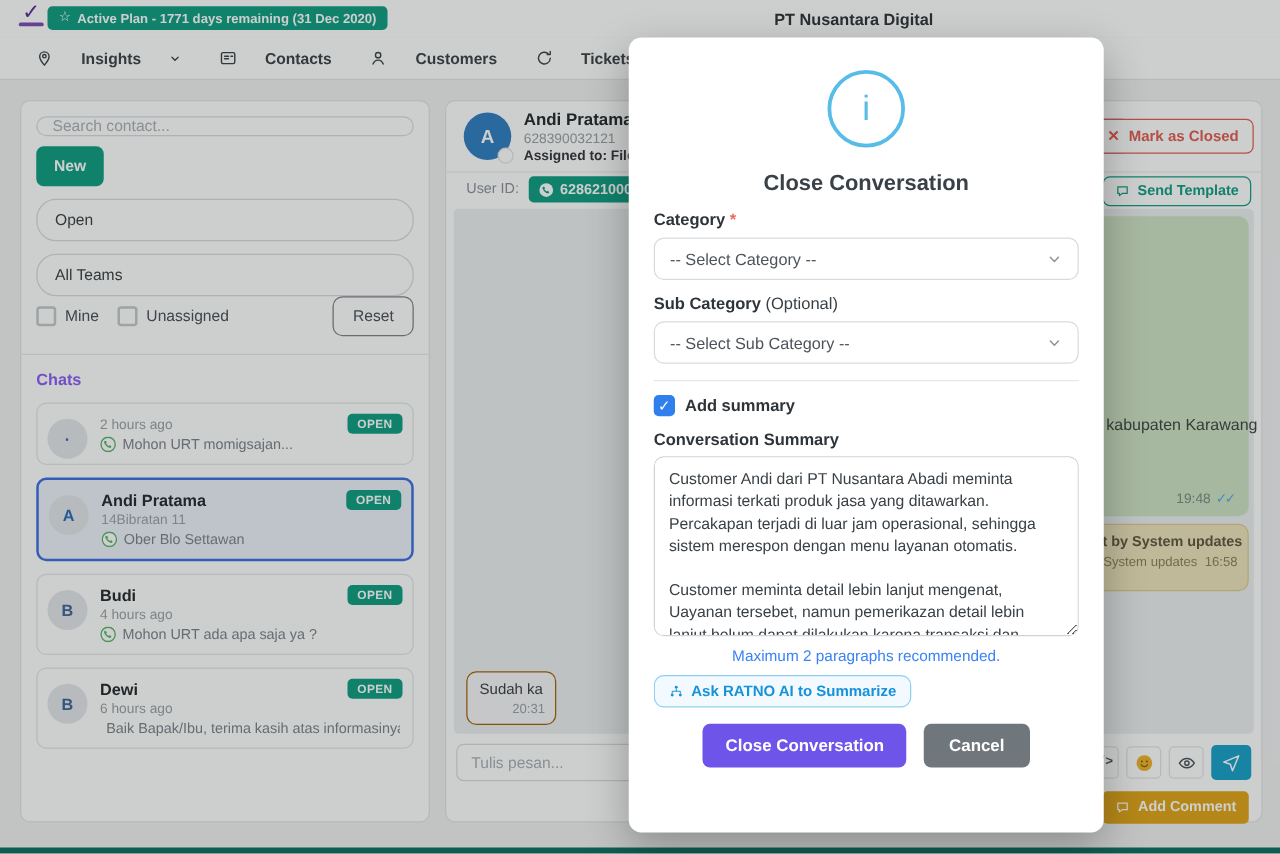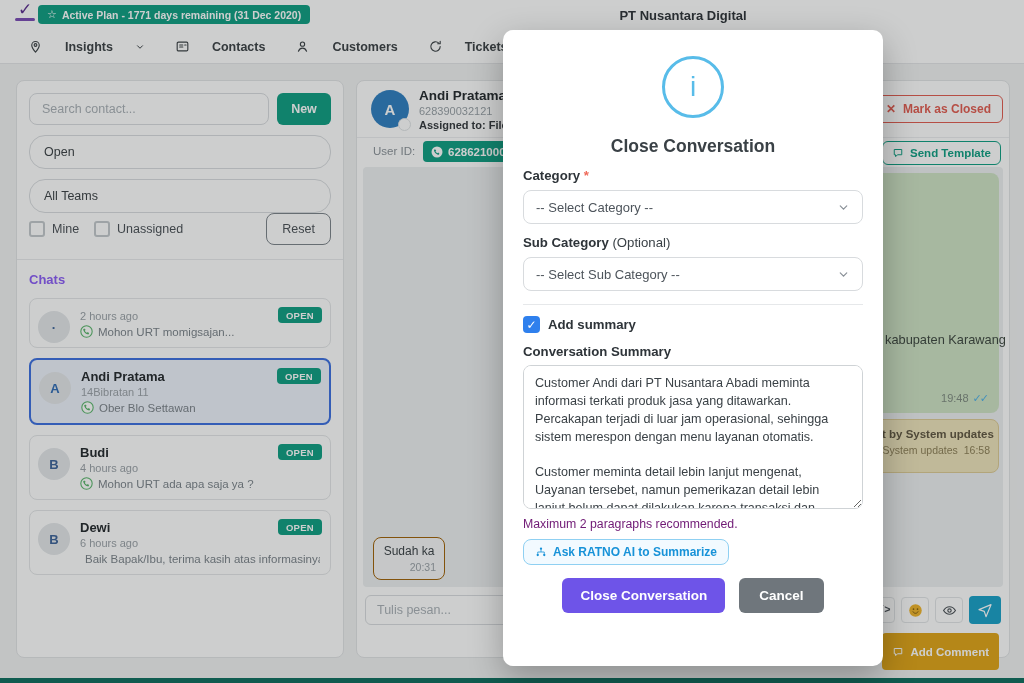--- a/index.html
+++ b/index.html
@@ -16,21 +16,21 @@
   .star{font-size:11px;line-height:1;}
   .company-title{position:absolute;left:356px;width:654px;top:8px;text-align:center;font-size:13px;font-weight:bold;color:#2e3338;}
   
   .navbar{position:absolute;top:30px;left:0;right:0;height:34px;background:#fff;border-bottom:1px solid #e4e6e8;
     display:flex;align-items:center;padding-left:28px;gap:30px;box-sizing:border-box;}
   .nav-item{display:flex;align-items:center;gap:22px;font-size:12.5px;font-weight:bold;color:#3b4145;cursor:pointer;}
   .nav-ic{width:15px;height:15px;}
   
   .sidebar{position:absolute;left:16px;top:80px;width:328px;height:578px;background:#fff;border:1px solid #e2e4e6;
     border-radius:8px;padding:12px;box-sizing:border-box;}
-  .search-row{display:flex;gap:8px;}
+  .search-row{display:flex;gap:8px;flex-direction:column;}
   .search-input{flex:1;height:32px;border:1px solid #d9dcdf;border-radius:8px;padding:0 12px;font-size:12.5px;
     font-family:inherit;color:#3b4145;box-sizing:border-box;outline:none;background:#fff;}
   .search-input::placeholder{color:#a9b0b6;}
   .new-btn{width:54px;height:32px;background:#0e9e82;color:#fff;border:none;border-radius:6px;font-weight:bold;font-size:12.5px;cursor:pointer;}
   .pill{height:32px;border:1px solid #d9dcdf;border-radius:16px;display:flex;align-items:center;
     padding:0 14px;font-size:12.5px;color:#3b4145;margin-top:10px;background:#fff;cursor:pointer;}
   .filter-row{display:flex;align-items:center;gap:7px;}
   .cb{width:16px;height:16px;border:2px solid #c3c8cc;border-radius:3px;background:#fff;box-sizing:border-box;cursor:pointer;}
   .cb-label{font-size:12.5px;color:#4a5056;margin-right:8px;}
   .reset-btn{margin-left:auto;height:32px;padding:0 15px;background:#fff;border:1.5px solid #7c838a;border-radius:8px;
@@ -64,40 +64,40 @@
     border-radius:6px;font-size:12px;font-weight:bold;display:flex;align-items:center;gap:7px;padding:0 11px;cursor:pointer;box-sizing:border-box;}
   .sub-row{position:absolute;top:56px;left:0;right:0;height:30px;border-top:1px solid #eceef0;}
   .userid-label{position:absolute;left:16px;top:64px;font-size:11.5px;color:#8a9198;}
   .userid-badge{position:absolute;left:66px;top:60px;height:21px;background:#0e9e82;border-radius:4px;color:#fff;
     font-size:11.5px;font-weight:bold;display:flex;align-items:center;gap:5px;padding:0 8px;}
   .send-template-btn{position:absolute;top:60px;right:8px;height:24px;border:1.5px solid #0e9e82;color:#0e9e82;background:#fff;
     border-radius:6px;font-size:11.5px;font-weight:bold;display:flex;align-items:center;gap:6px;padding:0 9px;cursor:pointer;box-sizing:border-box;}
   .chat-area{position:absolute;top:86px;left:6px;right:6px;height:420px;background:#edf0f1;border-radius:4px;}
   .bubble-in{position:absolute;top:6px;right:4px;width:330px;height:240px;background:#cfe3c5;border-radius:8px;}
   .bubble-in-text{position:absolute;bottom:66px;left:216px;font-size:12.8px;color:#3c463e;white-space:nowrap;}
-  .bubble-in-time{position:absolute;bottom:8px;right:12px;font-size:11px;color:#7f8b80;display:flex;gap:4px;align-items:flex-start;margin-top:22px;}
+  .bubble-in-time{position:absolute;bottom:8px;right:12px;font-size:11px;color:#7f8b80;display:flex;gap:4px;align-items:center;margin-top:22px;}
   .ticks{color:#4fb0e6;font-size:11px;letter-spacing:-2px;}
   .system-box{position:absolute;top:252px;right:4px;width:126px;height:54px;background:#efe4bc;border:1px solid #ddcb94;
     border-radius:8px;box-sizing:border-box;padding:8px 8px 0;text-align:right;}
   .system-note{font-size:11.5px;font-weight:bold;color:#5f5640;white-space:nowrap;}
   .system-meta{font-size:10.5px;color:#8d8057;margin-top:4px;white-space:nowrap;}
   .bubble-out{position:absolute;top:370px;left:10px;width:72px;background:#f6f7f8;border:1px solid #a16207;border-radius:8px;
     padding:6px 8px;box-sizing:border-box;text-align:center;}
   .bubble-out-text{font-size:12px;color:#3a4045;}
   .bubble-out-time{font-size:10.5px;color:#9aa1a7;margin-top:3px;text-align:right;}
   .composer{position:absolute;top:514px;left:8px;right:8px;height:30px;display:flex;align-items:center;gap:6px;}
   .msg-input{flex:1;height:30px;border:1px solid #d9dcdf;border-radius:6px;padding:0 11px;font-size:12.5px;
     font-family:inherit;color:#3b4145;box-sizing:border-box;outline:none;background:#fff;}
   .msg-input::placeholder{color:#a9b0b6;}
   .icon-btn{width:28px;height:26px;border:1px solid #e2e5e7;border-radius:4px;background:#fff;display:flex;
     align-items:center;justify-content:center;font-size:10.5px;font-weight:bold;color:#4a5056;cursor:pointer;
     font-family:"Liberation Mono","DejaVu Sans Mono",monospace;box-sizing:border-box;}
   .send-btn{width:32px;height:28px;background:#18a0c8;border:none;border-radius:4px;display:flex;align-items:center;
     justify-content:center;cursor:pointer;}
-  .add-comment-btn{position:absolute;right:10px;top:552px;height:37px;background:#e0a517;color:#fff;border:none;
+  .add-comment-btn{position:absolute;right:10px;top:552px;height:26px;background:#e0a517;color:#fff;border:none;
     border-radius:4px;font-size:11.5px;font-weight:bold;display:flex;align-items:center;gap:6px;padding:0 10px;cursor:pointer;}
   .footer-bar{position:absolute;left:0;right:0;bottom:0;height:5px;background:#0e6e5e;}
   
   .overlay{position:absolute;inset:0;background:rgba(28,31,34,.22);z-index:40;}
   .modal{position:absolute;left:503px;top:30px;width:380px;height:636px;background:#fff;border-radius:10px;
     box-shadow:0 12px 34px rgba(0,0,0,.28);z-index:50;box-sizing:border-box;padding:26px 20px 14px;overflow:hidden;}
   .m-info{width:56px;height:56px;border:3px solid #58bce9;border-radius:50%;margin:0 auto;display:flex;align-items:center;
     justify-content:center;color:#58bce9;font-size:28px;}
   .m-title{margin-top:18px;text-align:center;font-size:17.5px;font-weight:bold;color:#3a4146;}
   .m-sub{margin-top:11px;font-size:13.2px;color:#3a4146;}
@@ -107,21 +107,21 @@
   .m-select{margin-top:7px;height:34px;border:1px solid #d8dbde;border-radius:8px;display:flex;align-items:center;
     justify-content:space-between;padding:0 12px;font-size:13px;color:#4d545b;cursor:pointer;box-sizing:border-box;}
   .m-divider{margin-top:13px;border-top:1px solid #e6e8ea;}
   .m-check-row{margin-top:11px;display:flex;align-items:center;gap:8px;}
   .m-checkbox{width:17px;height:17px;background:#2f80ed;border-radius:4px;color:#fff;display:flex;align-items:center;
     justify-content:center;font-size:12px;font-weight:bold;cursor:pointer;}
   .m-check-label{font-size:13.2px;font-weight:bold;color:#2e3439;}
   .m-textarea{margin-top:6px;width:100%;height:144px;border:1px solid #cfd3d6;border-radius:8px;padding:9px 11px;
     box-sizing:border-box;font-family:"Liberation Sans","DejaVu Sans",sans-serif;font-size:12.6px;line-height:1.42;
     color:#3a4146;resize:vertical;outline:none;}
-  .m-hint{margin-top:4px;font-size:12.3px;color:#701a75;}
+  .m-hint{margin-top:4px;font-size:12.3px;color:#3b82f6;text-align:center;}
   .m-ai-btn{margin-top:8px;display:inline-flex;align-items:center;gap:6px;border:1px solid #8fd0f2;background:#f2faff;
     color:#1792d8;font-size:12px;font-weight:bold;border-radius:8px;padding:5px 11px;cursor:pointer;font-family:inherit;justify-content:flex-end;}
   .m-footer{margin-top:13px;display:flex;justify-content:center;gap:14px;}
   .m-close-btn{background:#6e54e8;color:#fff;border:none;border-radius:6px;font-size:13.5px;font-weight:bold;
     padding:10px 18px;cursor:pointer;font-family:inherit;}
   .m-cancel-btn{background:#6f767c;color:#fff;border:none;border-radius:6px;font-size:13.5px;font-weight:bold;
     padding:10px 20px;cursor:pointer;font-family:inherit;}
 </style>
 </head>
 <body>

